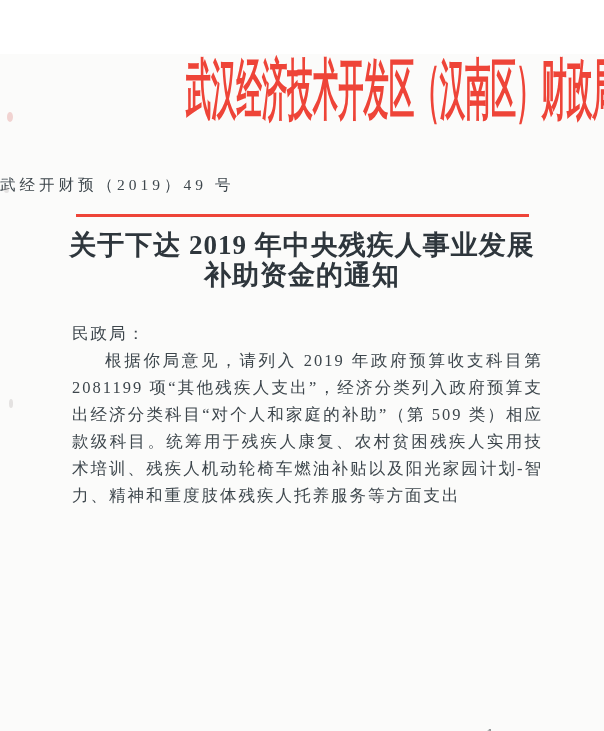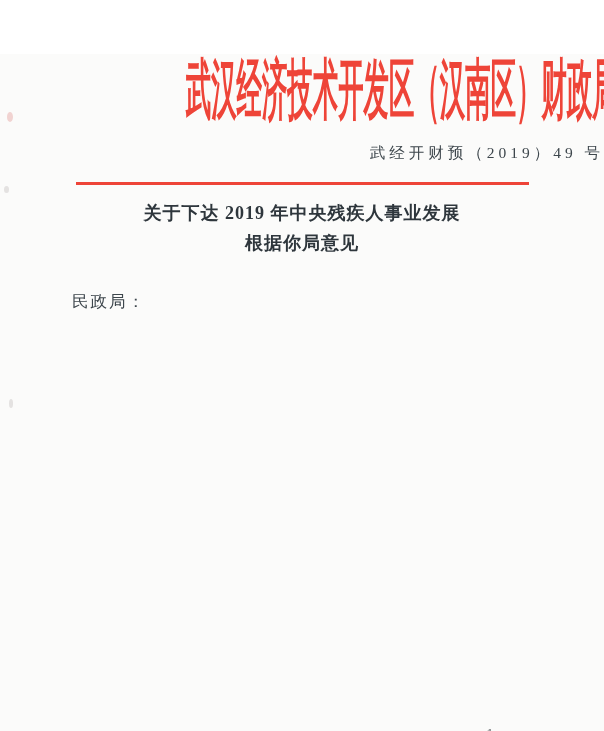--- a/index.html
+++ b/index.html
@@ -39,36 +39,36 @@
     font-size: 66px;
     font-weight: bold;
     color: var(--accent-red);
     text-align: center;
     white-space: nowrap;
     transform: scaleX(0.385);
     transform-origin: 50% 50%;
     letter-spacing: 0;
   }
   .doc-number {
-    margin-top: 17px;
-    text-align: right;
+    margin-top: 49px;
+    text-align: left;
     font-size: 15.5px;
     letter-spacing: 4px;
     color: var(--ink);
   }
   .red-rule {
     margin: 18px auto 0 auto;
     width: 453px;
     height: 2.5px;
     background: var(--accent-red);
   }
   .subject {
     margin-top: 13px;
     text-align: center;
-    font-size: 18px;
+    font-size: 27px;
     line-height: 30px;
     font-weight: bold;
     color: var(--ink-dark);
     letter-spacing: 1px;
   }
   .body-block {
     margin: 30px 61px 0 72px;
     font-size: 16.5px;
     line-height: 27px;
     letter-spacing: 2px;
@@ -97,25 +97,26 @@
 
   <header>
     <h1 class="red-head">武汉经济技术开发区（汉南区）财政局文件</h1>
     <div class="doc-number">武经开财预（2019）49 号</div>
     <div class="red-rule"></div>
   </header>
 
   <main>
     <h2 class="subject">
       <span>关于下达 2019 年中央残疾人事业发展</span><br>
-      <span>根据你局意见</span>
+      <span>补助资金的通知</span>
     </h2>
 
     <div class="body-block">
       <p class="recipient">民政局：</p>
+      <p class="para">根据你局意见，请列入 2019 年政府预算收支科目第 2081199 项“其他残疾人支出”，经济分类列入政府预算支出经济分类科目“对个人和家庭的补助”（第 509 类）相应款级科目。统筹用于残疾人康复、农村贫困残疾人实用技术培训、残疾人机动轮椅车燃油补贴以及阳光家园计划-智力、精神和重度肢体残疾人托养服务等方面支出</p>
     </div>
   </main>
 
   <footer>
     <div class="page-number">— 1 —</div>
   </footer>
 
 </div>
 
 </body></html>

